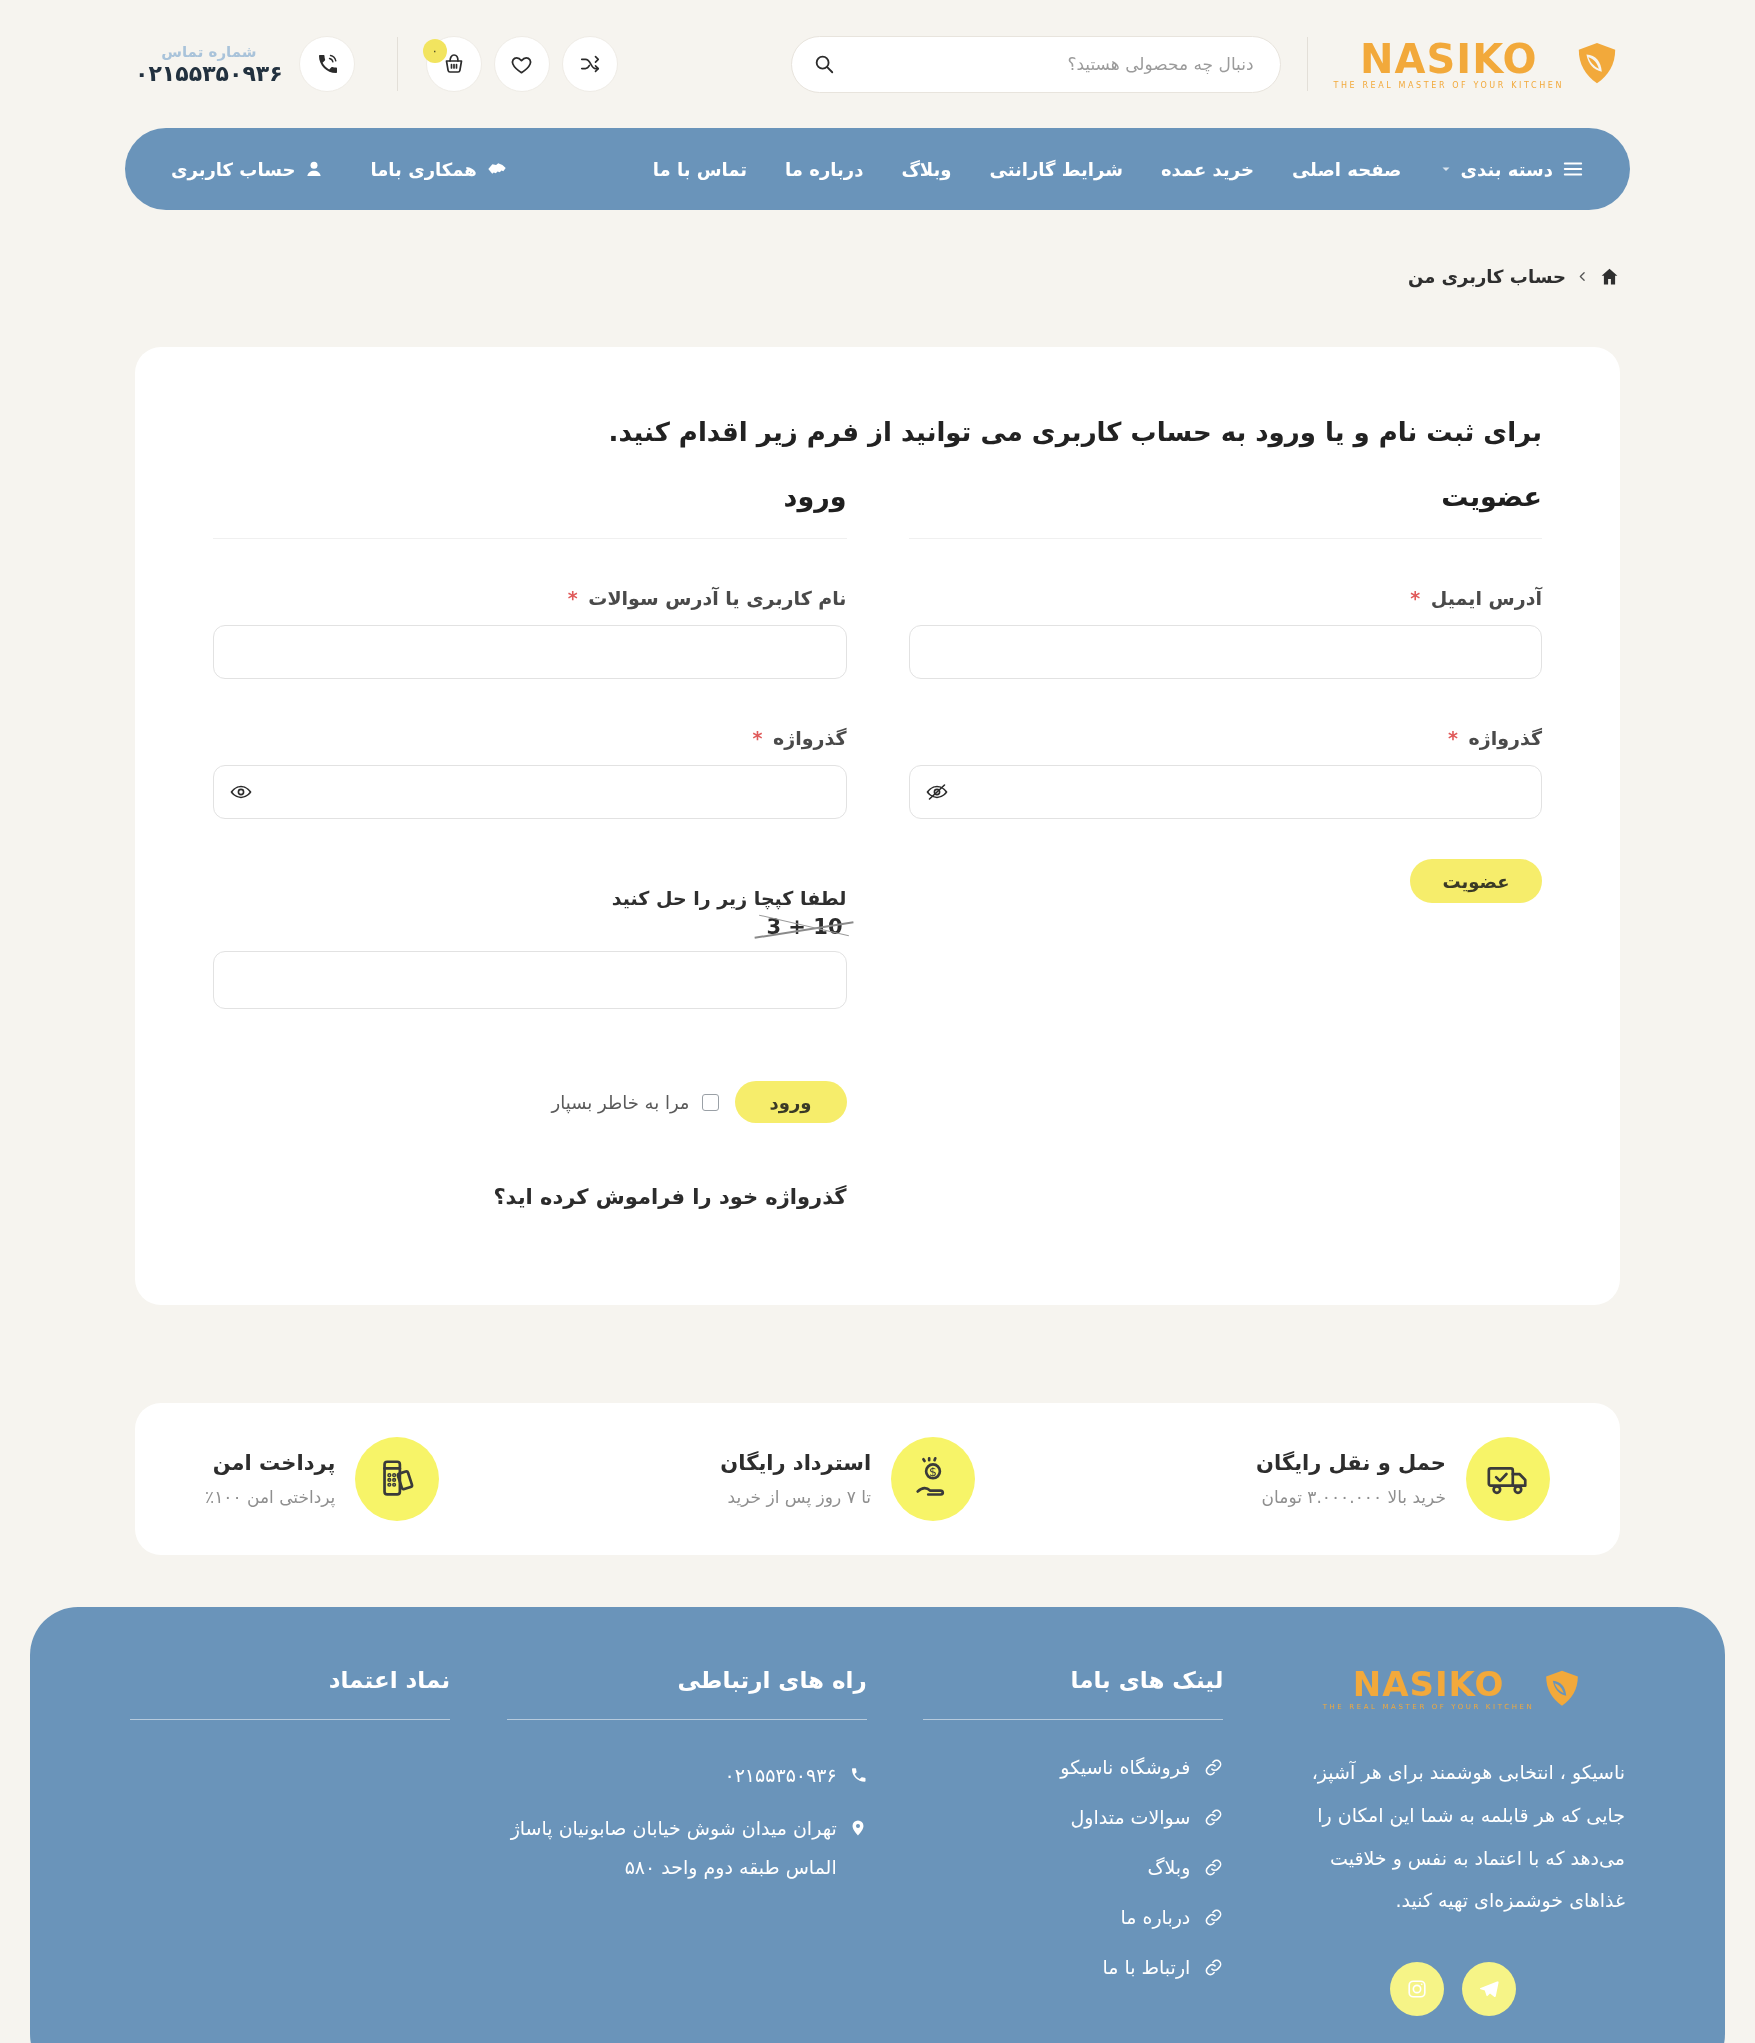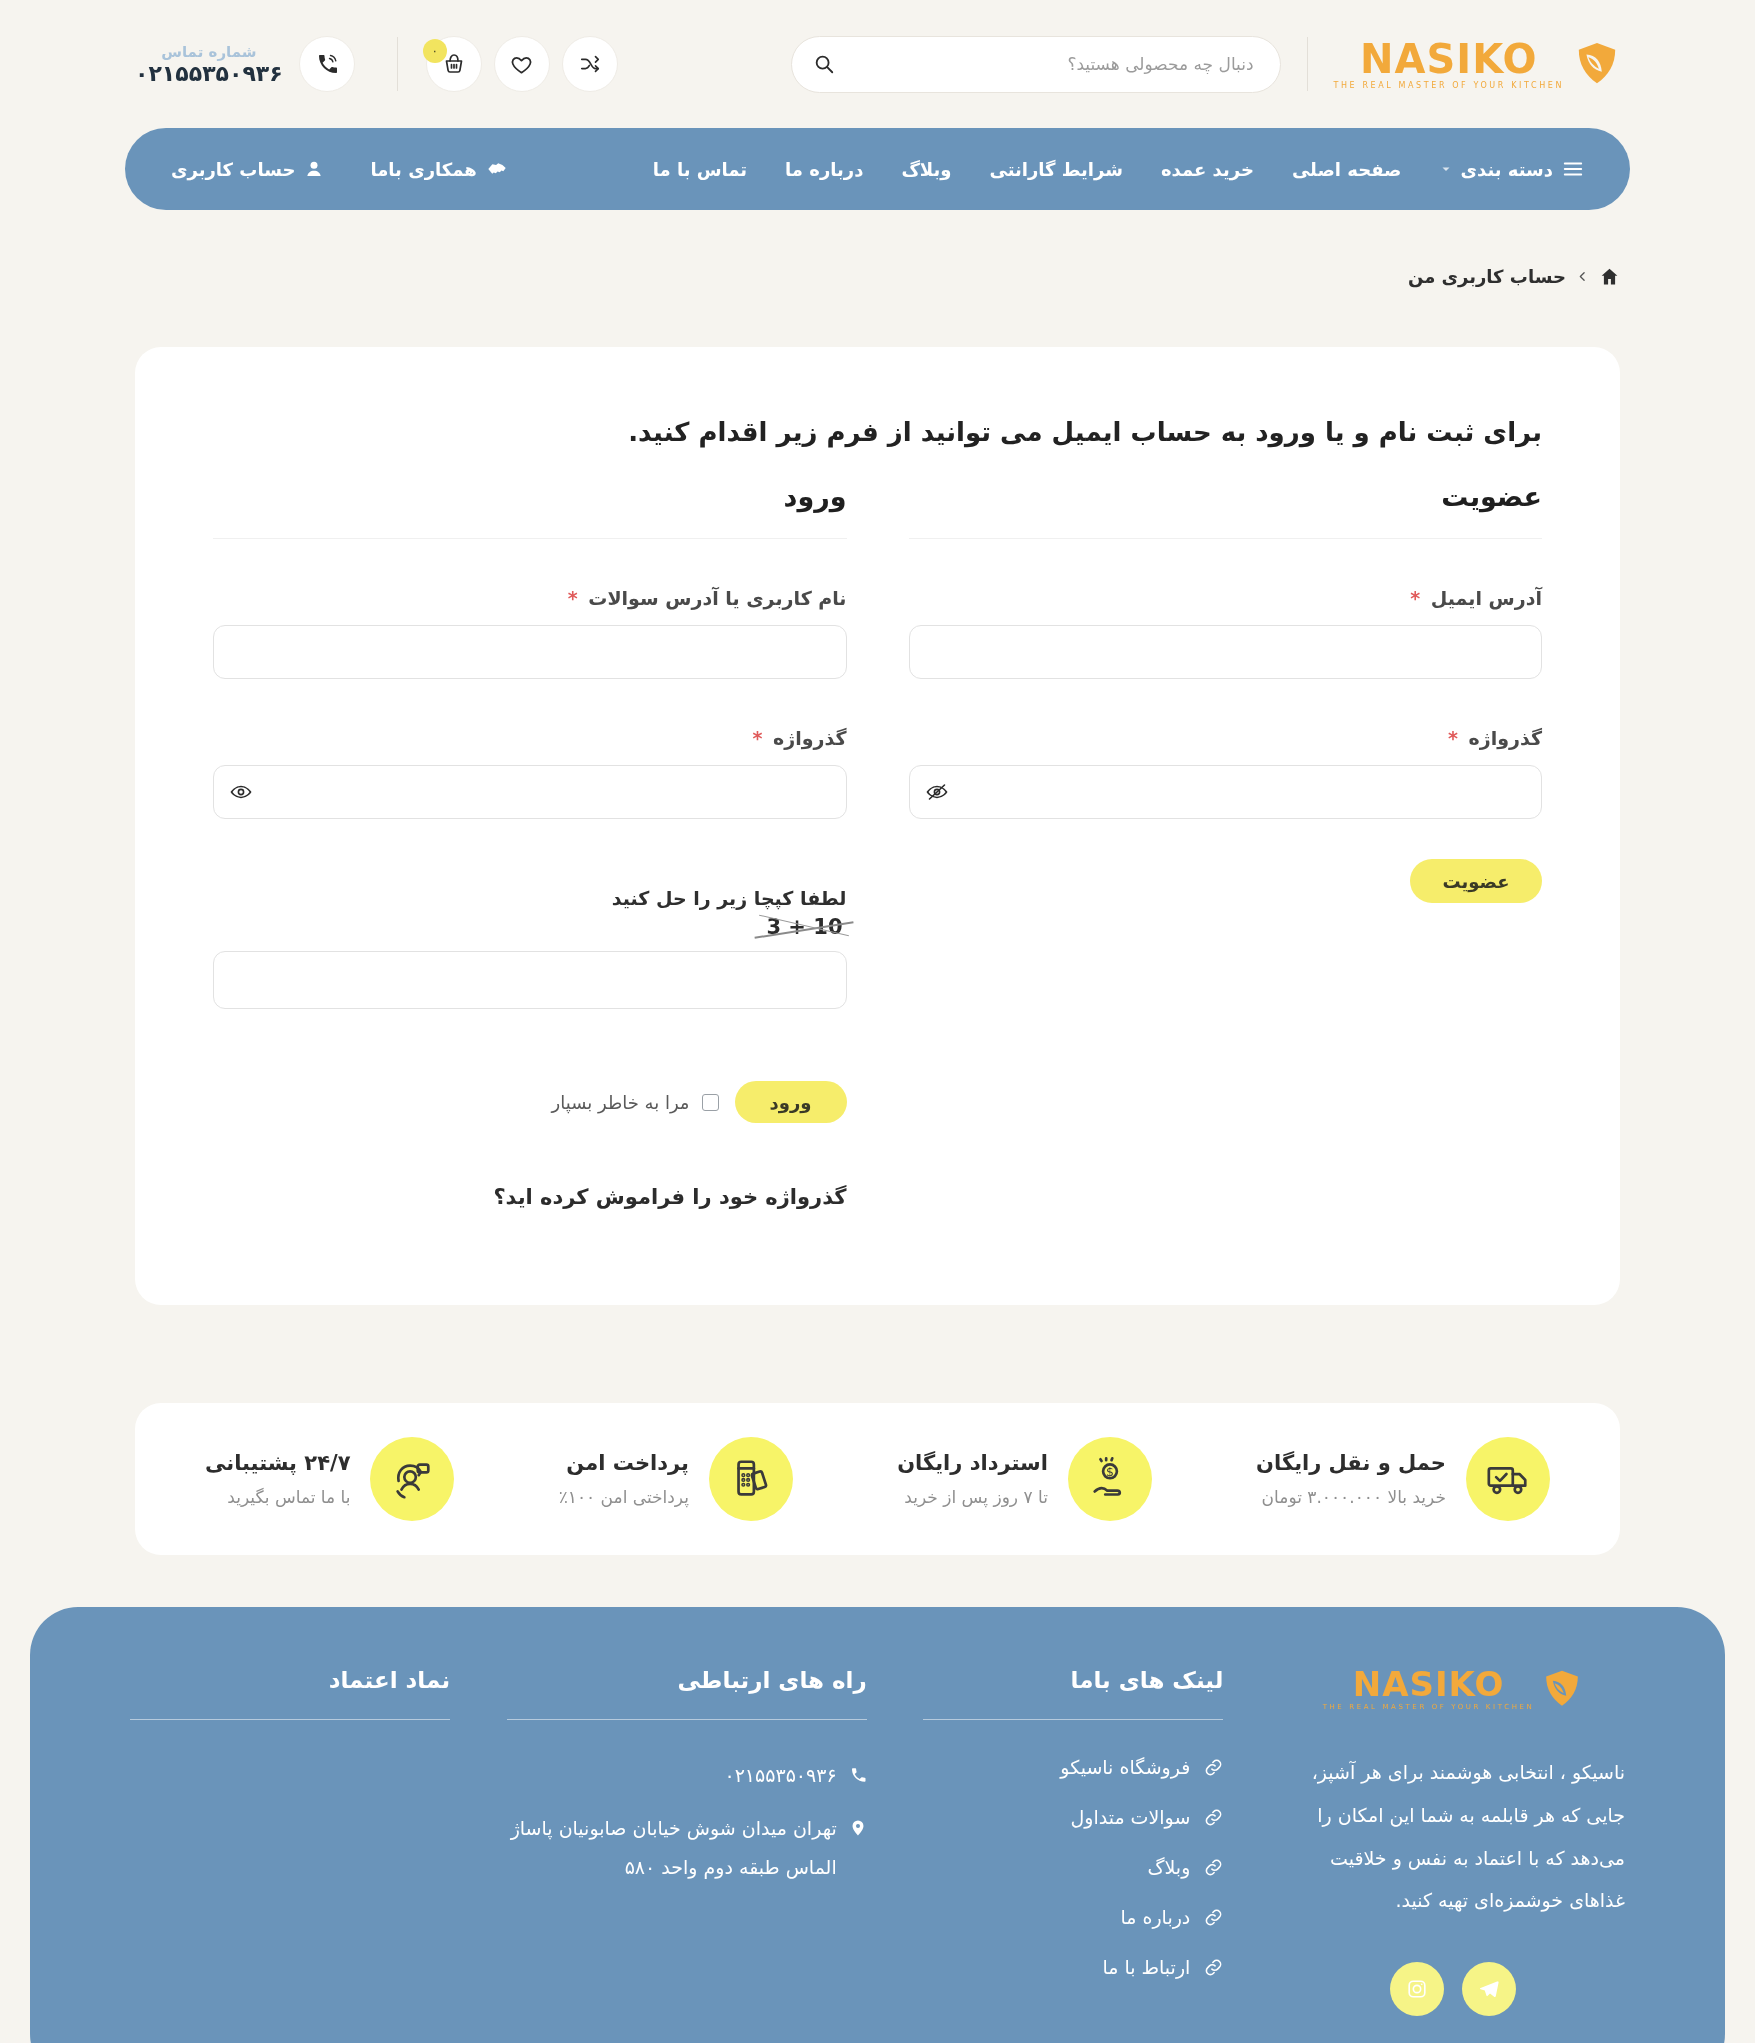--- a/index.html
+++ b/index.html
@@ -239,21 +239,21 @@
   </span>
   <span>
     <svg width="13" height="13" viewBox="0 0 24 24" fill="none" stroke="#555" stroke-width="2.4" stroke-linecap="round" stroke-linejoin="round">
         <path d="M15 5l-7 7 7 7"></path>
       </svg>
   </span>
   <span>حساب کاربری من</span>
 </div>
 
 <section class="card form-card wrap" style="margin-left:135px;margin-right:135px;padding-left:78px;padding-right:78px;">
-  <p class="form-intro">برای ثبت نام و یا ورود به حساب ایمیل می توانید از فرم زیر اقدام کنید.</p>
+  <p class="form-intro">برای ثبت نام و یا ورود به حساب کاربری می توانید از فرم زیر اقدام کنید.</p>
 
   <div class="form-grid">
 
     <div>
       <h2 class="col-title">عضویت</h2>
 
       <div class="field-label">
         <span>آدرس ایمیل</span>
         <span class="req">*</span>
       </div>
@@ -370,36 +370,20 @@
           <circle cx="10.5" cy="15" r=".4"></circle>
         <rect x="13.5" y="8.5" width="5.5" height="8.5" rx="1" transform="rotate(-18 16 13)"></rect>
       </svg>
     </span>
     <div>
       <div class="feature-title">پرداخت امن</div>
       <div class="feature-sub">پرداختی امن ۱۰۰٪</div>
     </div>
   </div>
 
-  <div class="feature">
-    <span class="feature-icon">
-      <svg width="46" height="46" viewBox="0 0 24 24" fill="none" stroke="#3a3a3a" stroke-width="1.4" stroke-linecap="round" stroke-linejoin="round">
-        <circle cx="11" cy="11" r="3"></circle>
-        <path d="M6.5 17.5c1-2 2.6-3 4.5-3s3.5 1 4.5 3"></path>
-        <path d="M5 13c-.8-4.5 2-8 6-8 2.5 0 4.5 1.2 5.5 3.2"></path>
-        <path d="M4.5 18.5c.8 1.5 2 2.5 3.5 3"></path>
-        <rect x="15" y="4.5" width="5.5" height="4" rx="1"></rect>
-        <path d="M16.5 8.5l-1 1.5"></path>
-      </svg>
-    </span>
-    <div>
-      <div class="feature-title">۲۴/۷ پشتیبانی</div>
-      <div class="feature-sub">با ما تماس بگیرید</div>
-    </div>
-  </div>
 
 </section>
 
 <footer class="footer">
   <div class="footer-grid">
 
     <div class="fcol-brand">
       <div class="footer-logo">
         <span>
           <svg width="40" height="40" viewBox="0 0 48 48">

